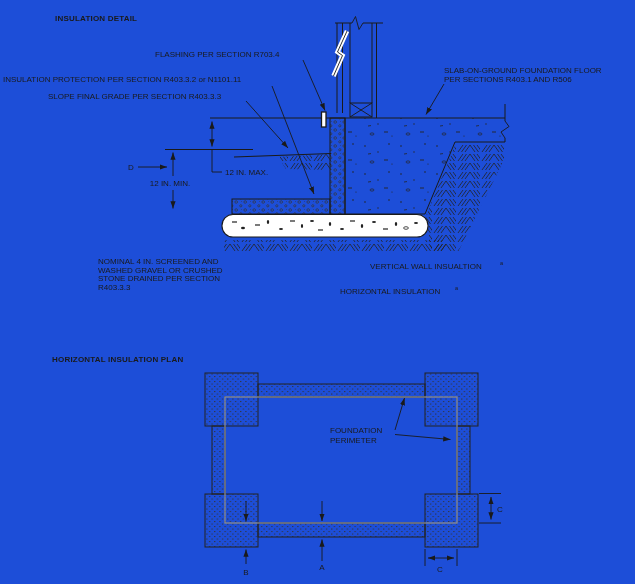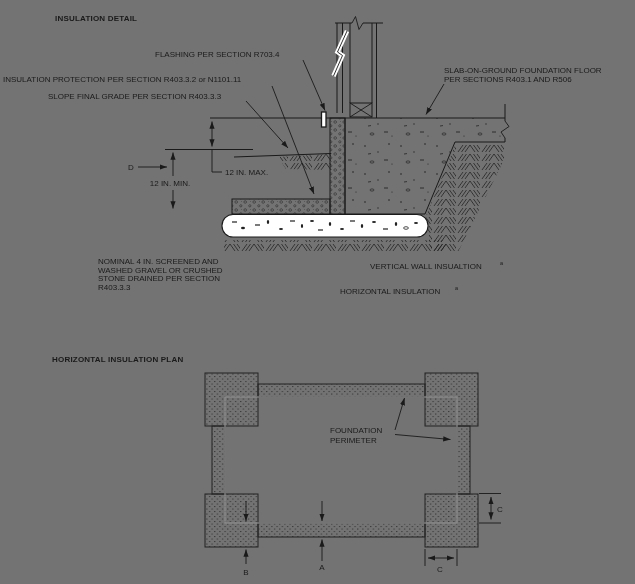--- a/index.html
+++ b/index.html
@@ -1,16 +1,16 @@
 <!DOCTYPE html>
 <html><head>
 <meta charset="utf-8">
 <style>
   html,body{margin:0;padding:0;background:#ffffff;}
-  .canvas{position:relative;width:635px;height:584px;background:#737373;overflow:hidden;}
+  .canvas{position:relative;width:635px;height:584px;background:#1d4ed8;overflow:hidden;}
   svg{display:block;}
   text{font-family:"Liberation Sans", sans-serif;font-size:8px;fill:#1a1a1a;}
   text.ttl{font-weight:bold;letter-spacing:.2px;}
   text.sup{font-size:5.5px;}
   .ink{stroke:#1a1a1a;stroke-width:1;fill:none;}
   .ink-thin{stroke:#1a1a1a;stroke-width:.9;fill:none;}
   .lead{stroke:#1a1a1a;stroke-width:.9;fill:none;}
   .white-under{stroke:#ffffff;stroke-width:4.5;fill:none;}
 </style>
 </head>

